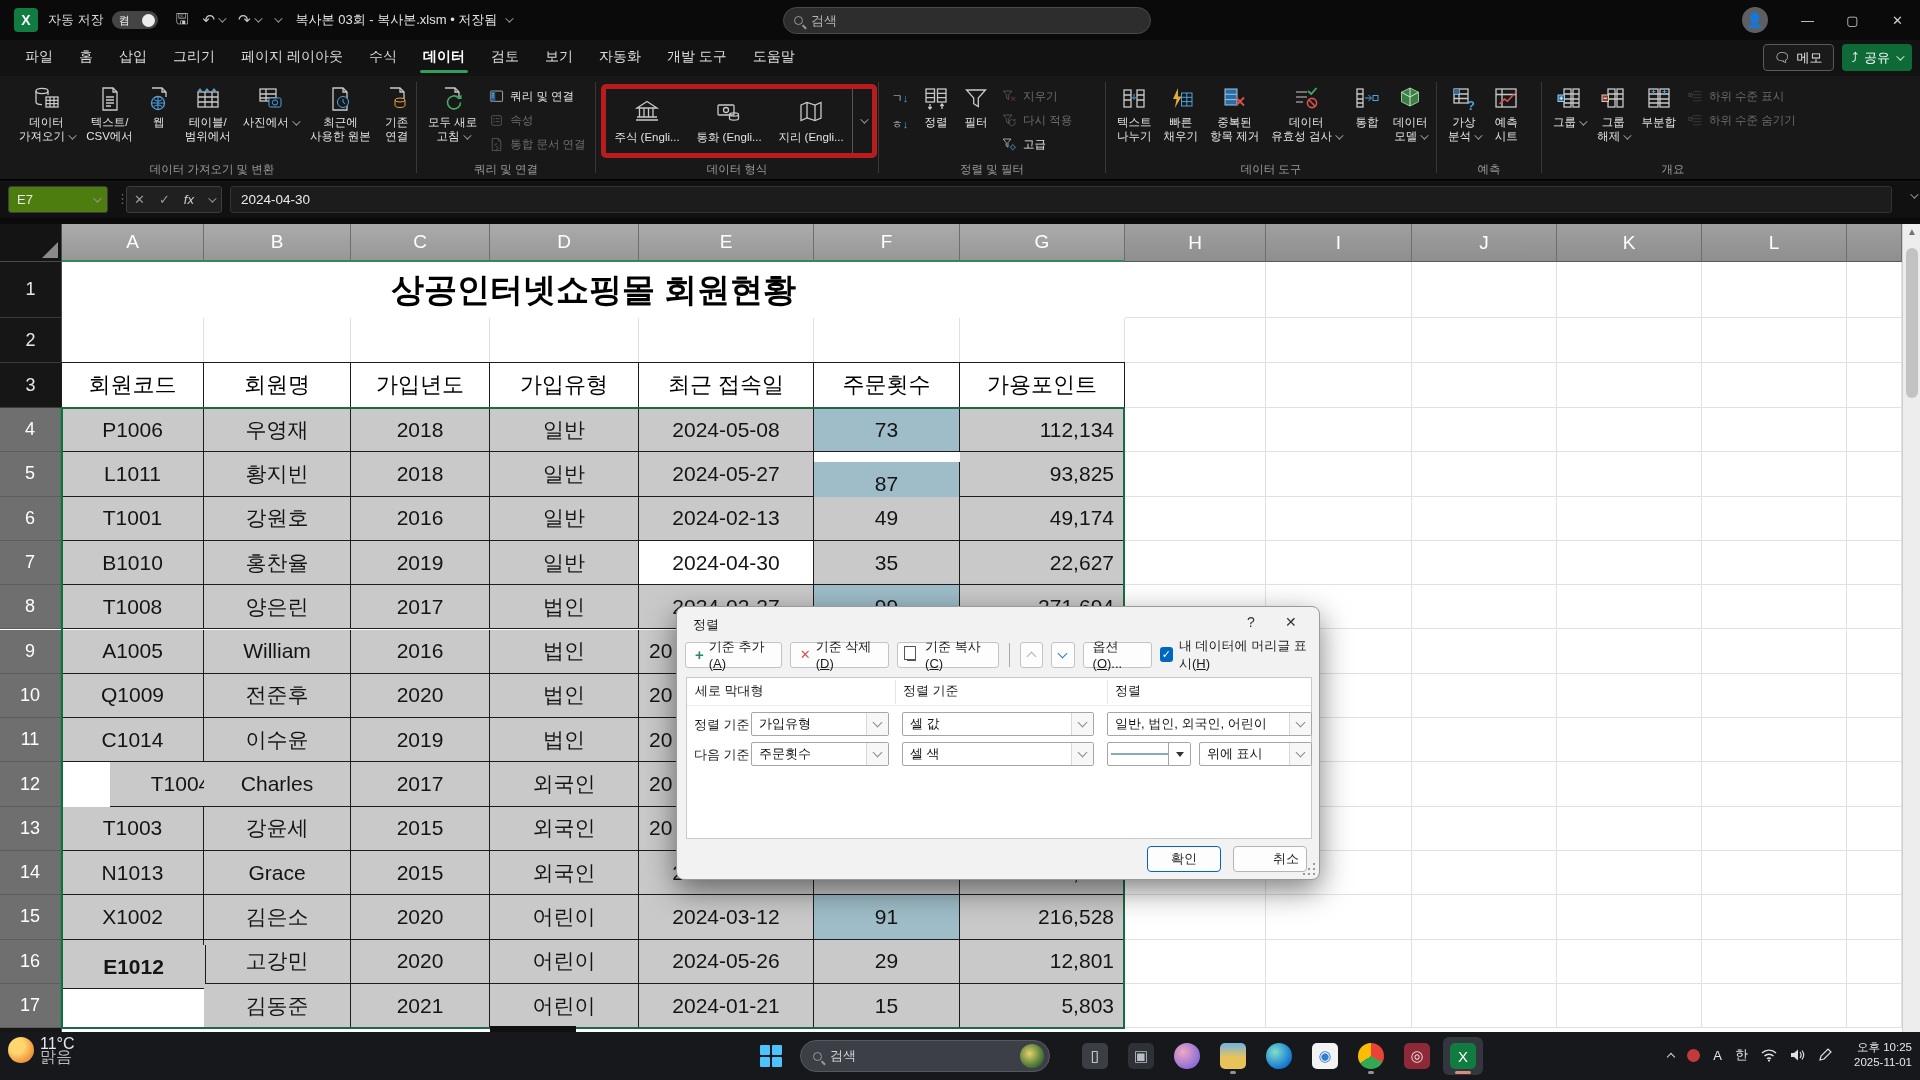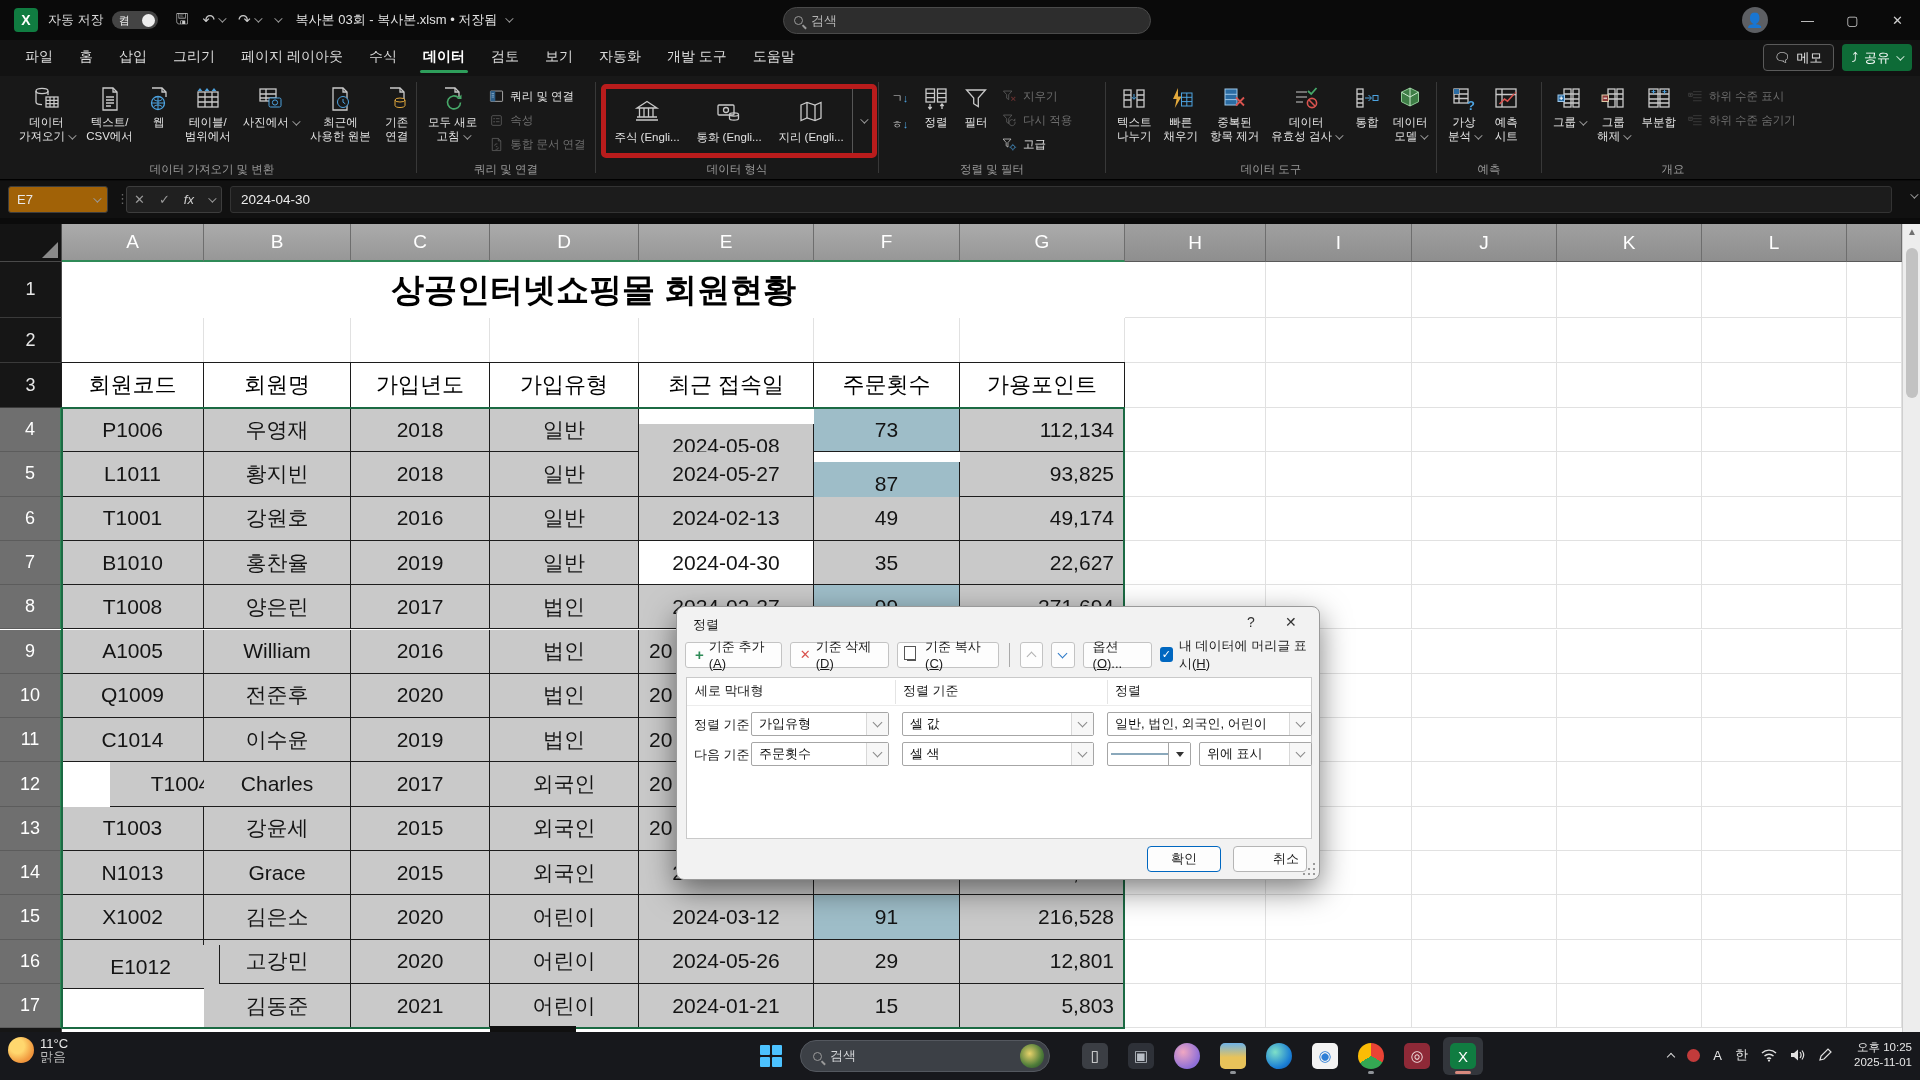--- a/index.html
+++ b/index.html
@@ -48,21 +48,21 @@
   .sminibtn b{color:#4da3e0;font-weight:normal;}
   .cards{display:flex;border:5px solid #b91c1c;border-radius:5px;margin-top:5px;height:74px;align-items:stretch;}
   .card{display:flex;flex-direction:column;align-items:center;justify-content:center;gap:4px;width:82px;color:#e0e0e0;font-size:11.5px;white-space:nowrap;}
   .cardstrip{width:20px;border-left:1px solid #565656;display:flex;align-items:center;justify-content:center;}
   .launchers{position:absolute;right:14px;bottom:4px;display:flex;gap:46px;align-items:center;color:#aaa;}
   .dlauncher{width:12px;height:12px;border-left:1.4px solid #9a9a9a;border-bottom:1.4px solid #9a9a9a;position:relative;}
   .dlauncher:after{content:"↘";position:absolute;left:2px;top:-7px;font-size:9px;color:#9a9a9a;}
 
   
   .fbar{position:absolute;left:0;top:181px;width:1920px;height:37px;background:#111;display:flex;align-items:center;}
-  .namebox{position:absolute;left:8px;top:5px;width:100px;height:27px;background:#a16207;border:1px solid #3d3d3d;border-radius:3px;color:#e8e8e8;font-size:13px;display:flex;align-items:center;padding:0 8px;justify-content:space-between;}
+  .namebox{position:absolute;left:8px;top:5px;width:100px;height:27px;background:#4d7c0f;border:1px solid #3d3d3d;border-radius:3px;color:#e8e8e8;font-size:13px;display:flex;align-items:center;padding:0 8px;justify-content:space-between;}
   .fxdots{position:absolute;left:116px;top:10px;color:#666;font-size:13px;letter-spacing:0;}
   .fxbox{position:absolute;left:126px;top:5px;width:96px;height:27px;background:#202020;border:1px solid #3d3d3d;border-radius:3px;display:flex;align-items:center;justify-content:space-around;color:#9a9a9a;font-size:13px;}
   .finput{position:absolute;left:230px;top:5px;width:1662px;height:27px;background:#1c1c1c;border:1px solid #333;border-radius:3px;color:#ececec;font-size:13.5px;display:flex;align-items:center;padding:0 10px;}
   .fexpand{position:absolute;right:4px;top:12px;}
 
   
   #grid{position:absolute;left:0;top:224px;width:1902px;height:808px;background:#fff;overflow:hidden;}
   .corner{position:absolute;left:0;top:0;width:62px;height:38px;background:#141414;border-right:1px solid #4a4a4a;border-bottom:1px solid #4a4a4a;}
   .corner:after{content:"";position:absolute;right:3px;bottom:3px;border-left:16px solid transparent;border-bottom:16px solid #8a8a8a;}
   .colhdr{position:absolute;top:0;height:38px;background:linear-gradient(#a0a0a0,#8e8e8e);color:#fff;font-size:19px;display:flex;align-items:center;justify-content:center;border-right:1px solid #6e6e6e;border-bottom:1px solid #5a5a5a;}
@@ -114,21 +114,21 @@
   .tri{width:0;height:0;border-left:4px solid transparent;border-right:4px solid transparent;border-top:5px solid #333;}
   .dfooter-btn{position:absolute;width:74px;height:26px;background:#fdfdfd;border:1px solid #b5b5b5;border-radius:4px;display:flex;align-items:center;justify-content:center;font-size:13px;}
   .dfooter-btn.default{border:1.6px solid #0067c0;}
   .grip{position:absolute;right:4px;bottom:4px;width:12px;height:12px;}
   .grip i{position:absolute;width:2px;height:2px;background:#9a9a9a;}
 
   
   .taskbar{position:absolute;left:0;top:1032px;width:1920px;height:48px;background:#17181c;display:flex;align-items:center;z-index:100;}
   .weather{position:absolute;left:8px;top:5px;display:flex;align-items:center;gap:6px;}
   .wicon{width:26px;height:26px;border-radius:50%;background:radial-gradient(circle at 35% 35%,#ffd76e 30%,#f0953c 70%);}
-  .wtxt{display:flex;flex-direction:column;color:#e8e8e8;font-size:13px;line-height:13px;}
+  .wtxt{display:flex;flex-direction:column;color:#e8e8e8;font-size:16px;line-height:13px;}
   .wtxt .sub{color:#b9b9b9;}
   .winlogo{position:absolute;left:760px;top:13px;width:22px;height:22px;display:grid;grid-template-columns:10px 10px;grid-template-rows:10px 10px;gap:2px;}
   .winlogo i{background:#4cc2ff;border-radius:1px;}
   .tsearch{position:absolute;left:800px;top:8px;width:250px;height:32px;border-radius:16px;background:#3c4046;border:1px solid #54585f;display:flex;align-items:center;gap:8px;padding:0 5px 0 12px;color:#d4d6d9;font-size:13px;}
   .tthumb{margin-left:auto;width:24px;height:24px;border-radius:50%;background:radial-gradient(circle at 40% 40%,#e8d26a,#4f7d3a 60%,#23422a);}
   .appslot{position:absolute;top:5px;width:40px;height:38px;border-radius:6px;display:flex;align-items:center;justify-content:center;}
   .appslot.active{background:#33363c;}
   .rundot{position:absolute;bottom:1px;left:50%;transform:translateX(-50%);width:6px;height:3px;border-radius:2px;background:#8f9398;}
   .rundot.wide{width:16px;background:#d88a7e;}
   .tray{position:absolute;right:88px;top:14px;display:flex;align-items:center;gap:13px;color:#e6e6e6;font-size:13px;}
@@ -650,21 +650,21 @@
       <div class="lcell" style="left: 1125px; top: 139px; width: 141px; height: 45px;"></div>
       <div class="lcell" style="left: 1266px; top: 139px; width: 146px; height: 45px;"></div>
       <div class="lcell" style="left: 1412px; top: 139px; width: 145px; height: 45px;"></div>
       <div class="lcell" style="left: 1557px; top: 139px; width: 145px; height: 45px;"></div>
       <div class="lcell" style="left: 1702px; top: 139px; width: 145px; height: 45px;"></div>
       <div class="lcell" style="left: 1847px; top: 139px; width: 55px; height: 45px;"></div>
       <div class="cell" style="left: 62px; top: 184px; width: 142px; height: 44.3px;">P1006</div>
       <div class="cell" style="left: 204px; top: 184px; width: 147px; height: 44.3px;">우영재</div>
       <div class="cell" style="left: 351px; top: 184px; width: 139px; height: 44.3px;">2018</div>
       <div class="cell" style="left: 490px; top: 184px; width: 149px; height: 44.3px;">일반</div>
-      <div class="cell" style="left: 639px; top: 184px; width: 175px; height: 44.3px; margin-top: 16px;">2024-05-08</div>
+      <div class="cell" style="left: 639px; top: 184px; width: 175px; height: 44.3px;">2024-05-08</div>
       <div class="cell teal" style="left: 814px; top: 184px; width: 146px; height: 44.3px;">73</div>
       <div class="cell right" style="left: 960px; top: 184px; width: 165px; height: 44.3px;">112,134</div>
       <div class="lcell" style="left: 1125px; top: 184px; width: 141px; height: 44.3px;"></div>
       <div class="lcell" style="left: 1266px; top: 184px; width: 146px; height: 44.3px;"></div>
       <div class="lcell" style="left: 1412px; top: 184px; width: 145px; height: 44.3px;"></div>
       <div class="lcell" style="left: 1557px; top: 184px; width: 145px; height: 44.3px;"></div>
       <div class="lcell" style="left: 1702px; top: 184px; width: 145px; height: 44.3px;"></div>
       <div class="lcell" style="left: 1847px; top: 184px; width: 55px; height: 44.3px;"></div>
       <div class="cell" style="left: 62px; top: 228.3px; width: 142px; height: 44.3px;">L1011</div>
       <div class="cell" style="left: 204px; top: 228.3px; width: 147px; height: 44.3px;">황지빈</div>
@@ -815,21 +815,21 @@
       <div class="cell" style="left: 490px; top: 715.6px; width: 149px; height: 44.3px;">어린이</div>
       <div class="cell" style="left: 639px; top: 715.6px; width: 175px; height: 44.3px;">2024-05-26</div>
       <div class="cell" style="left: 814px; top: 715.6px; width: 146px; height: 44.3px;">29</div>
       <div class="cell right" style="left: 960px; top: 715.6px; width: 165px; height: 44.3px;">12,801</div>
       <div class="lcell" style="left: 1125px; top: 715.6px; width: 141px; height: 44.3px;"></div>
       <div class="lcell" style="left: 1266px; top: 715.6px; width: 146px; height: 44.3px;"></div>
       <div class="lcell" style="left: 1412px; top: 715.6px; width: 145px; height: 44.3px;"></div>
       <div class="lcell" style="left: 1557px; top: 715.6px; width: 145px; height: 44.3px;"></div>
       <div class="lcell" style="left: 1702px; top: 715.6px; width: 145px; height: 44.3px;"></div>
       <div class="lcell" style="left: 1847px; top: 715.6px; width: 55px; height: 44.3px;"></div>
-      <div class="cell" style="left: 62px; top: 721px; width: 158px; height: 44.3px;">E1012</div>
+      <div class="cell" style="left: 62px; top: 721px; width: 144px; height: 44.3px; font-weight: bold;">E1012</div>
       <div class="cell" style="left: 204px; top: 759.9px; width: 147px; height: 44.3px;">김동준</div>
       <div class="cell" style="left: 351px; top: 759.9px; width: 139px; height: 44.3px;">2021</div>
       <div class="cell" style="left: 490px; top: 759.9px; width: 149px; height: 44.3px;">어린이</div>
       <div class="cell" style="left: 639px; top: 759.9px; width: 175px; height: 44.3px;">2024-01-21</div>
       <div class="cell" style="left: 814px; top: 759.9px; width: 146px; height: 44.3px;">15</div>
       <div class="cell right" style="left: 960px; top: 759.9px; width: 165px; height: 44.3px;">5,803</div>
       <div class="lcell" style="left: 1125px; top: 759.9px; width: 141px; height: 44.3px;"></div>
       <div class="lcell" style="left: 1266px; top: 759.9px; width: 146px; height: 44.3px;"></div>
       <div class="lcell" style="left: 1412px; top: 759.9px; width: 145px; height: 44.3px;"></div>
       <div class="lcell" style="left: 1557px; top: 759.9px; width: 145px; height: 44.3px;"></div>

